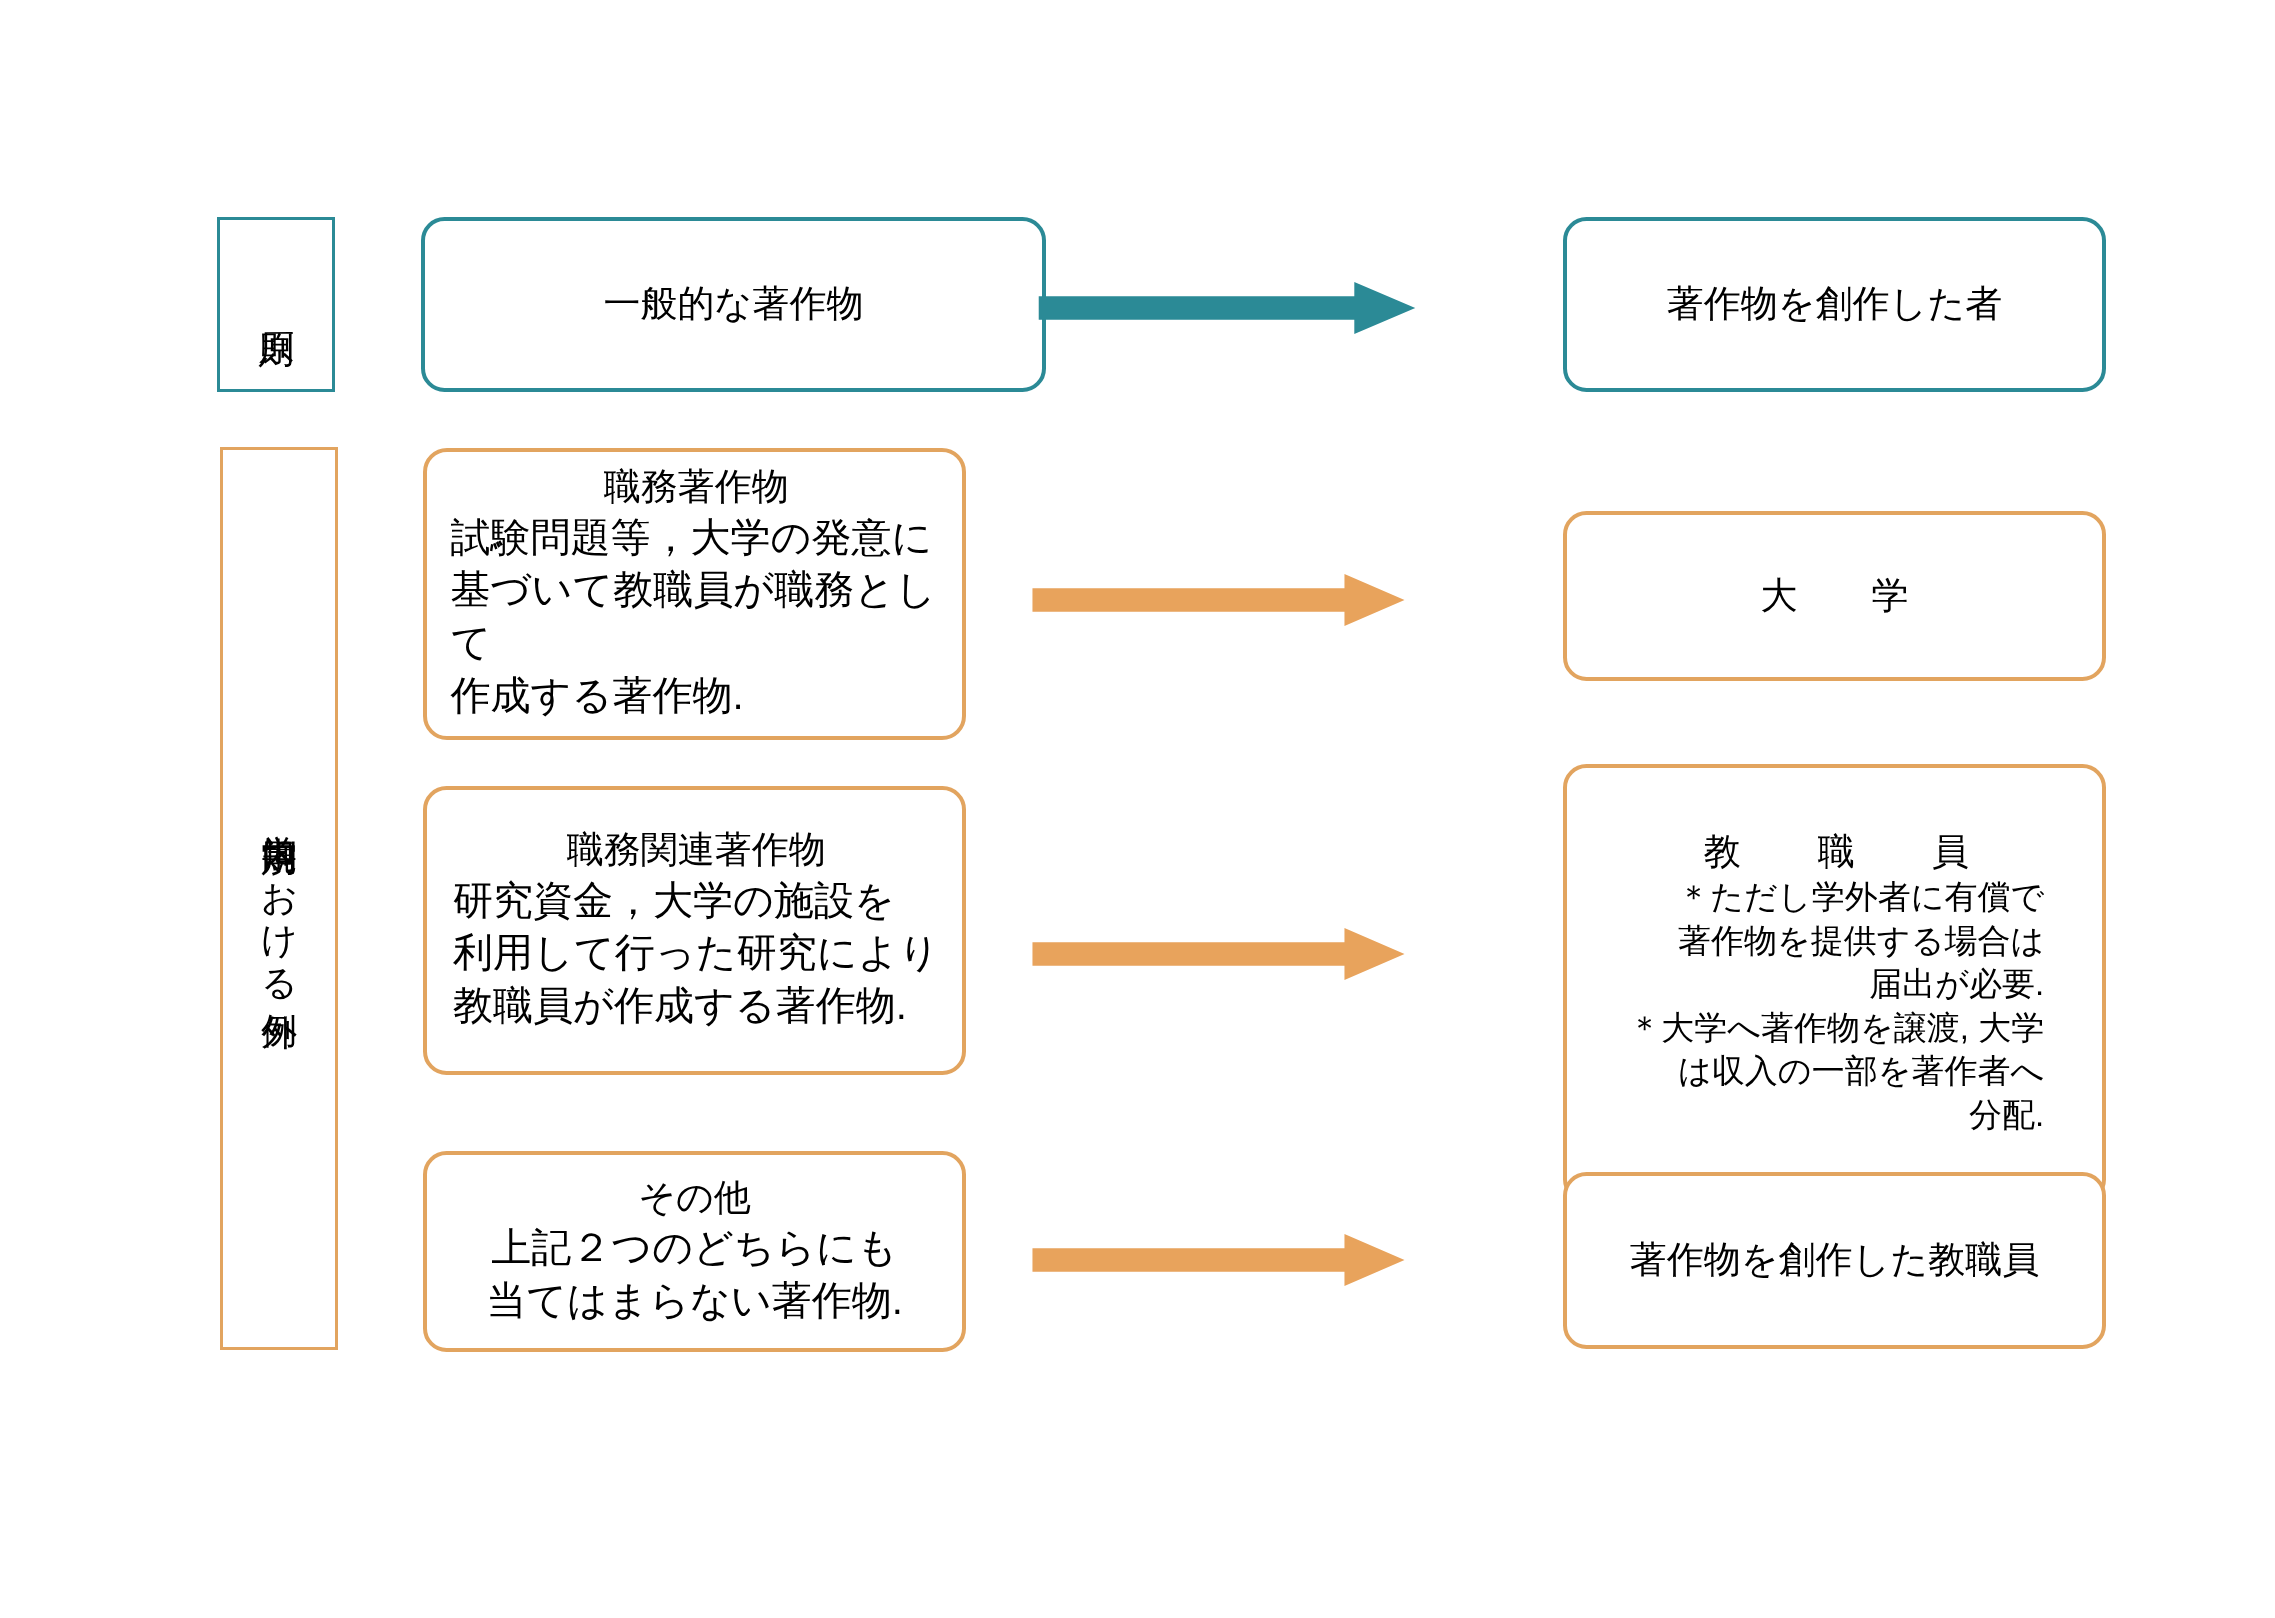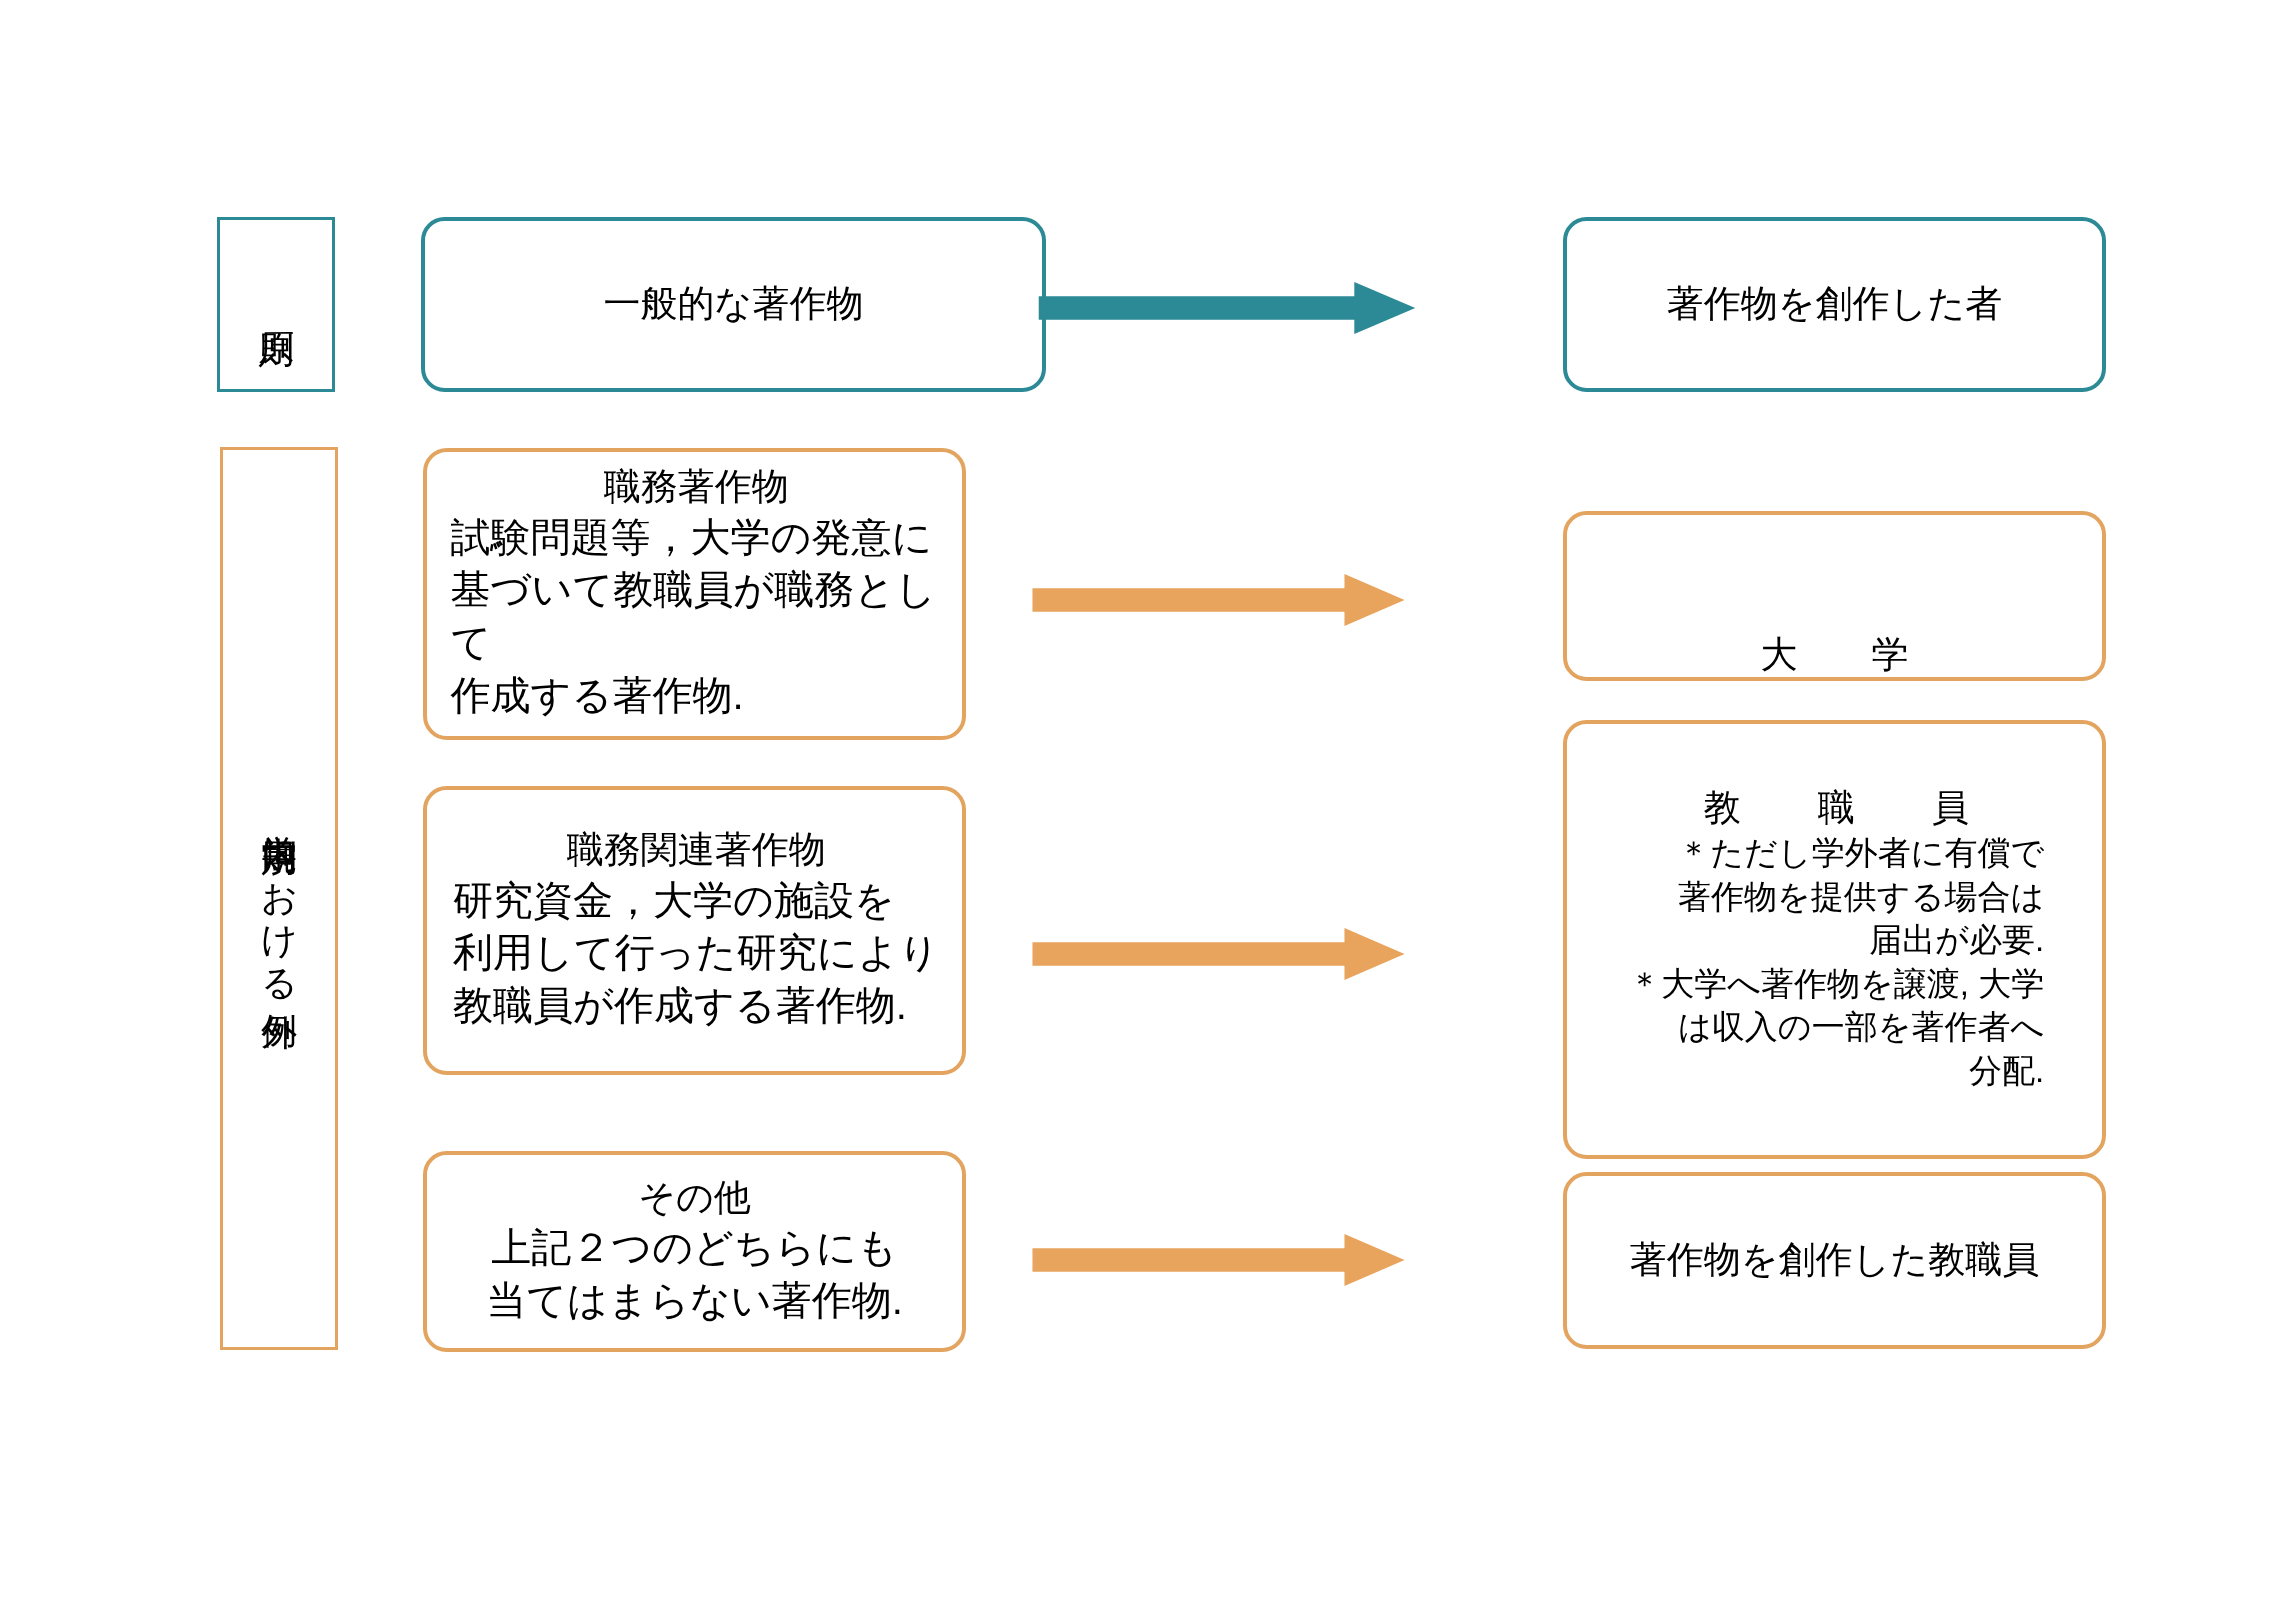--- a/index.html
+++ b/index.html
@@ -93,22 +93,22 @@
   }
 
   
   #box-general     { left: 421px;  top: 217px;  width: 625px; height: 175px; }
   #box-work        { left: 423px;  top: 448px;  width: 543px; height: 292px; padding: 12.7px 20px 14.5px 23.5px; border-radius: 24px; }
   #box-related     { left: 423px;  top: 786px;  width: 543px; height: 289px; padding: 12.7px 20px 14.5px 23.5px; }
   #box-other       { left: 423px;  top: 1151px; width: 543px; height: 201px; padding: 9px 20px 11px 20px; }
 
   
   #box-creator     { left: 1563px; top: 217px;  width: 543px; height: 175px; }
-  #box-university  { left: 1563px; top: 511px;  width: 543px; height: 170px; justify-content: flex-end; }
-  #box-staff       { left: 1563px; top: 720px;  width: 543px; height: 439px; padding: 12.7px 20px 14.5px 23.5px; }
+  #box-university  { left: 1563px; top: 511px;  width: 543px; height: 170px; }
+  #box-staff       { left: 1563px; top: 764px;  width: 543px; height: 439px; padding: 12.7px 20px 14.5px 23.5px; }
   #box-staffcreator{ left: 1563px; top: 1172px; width: 543px; height: 177px; }
 
   
   .arrow {
     position: absolute;
     display: block;
   }
 </style>
 </head>
 <body>

